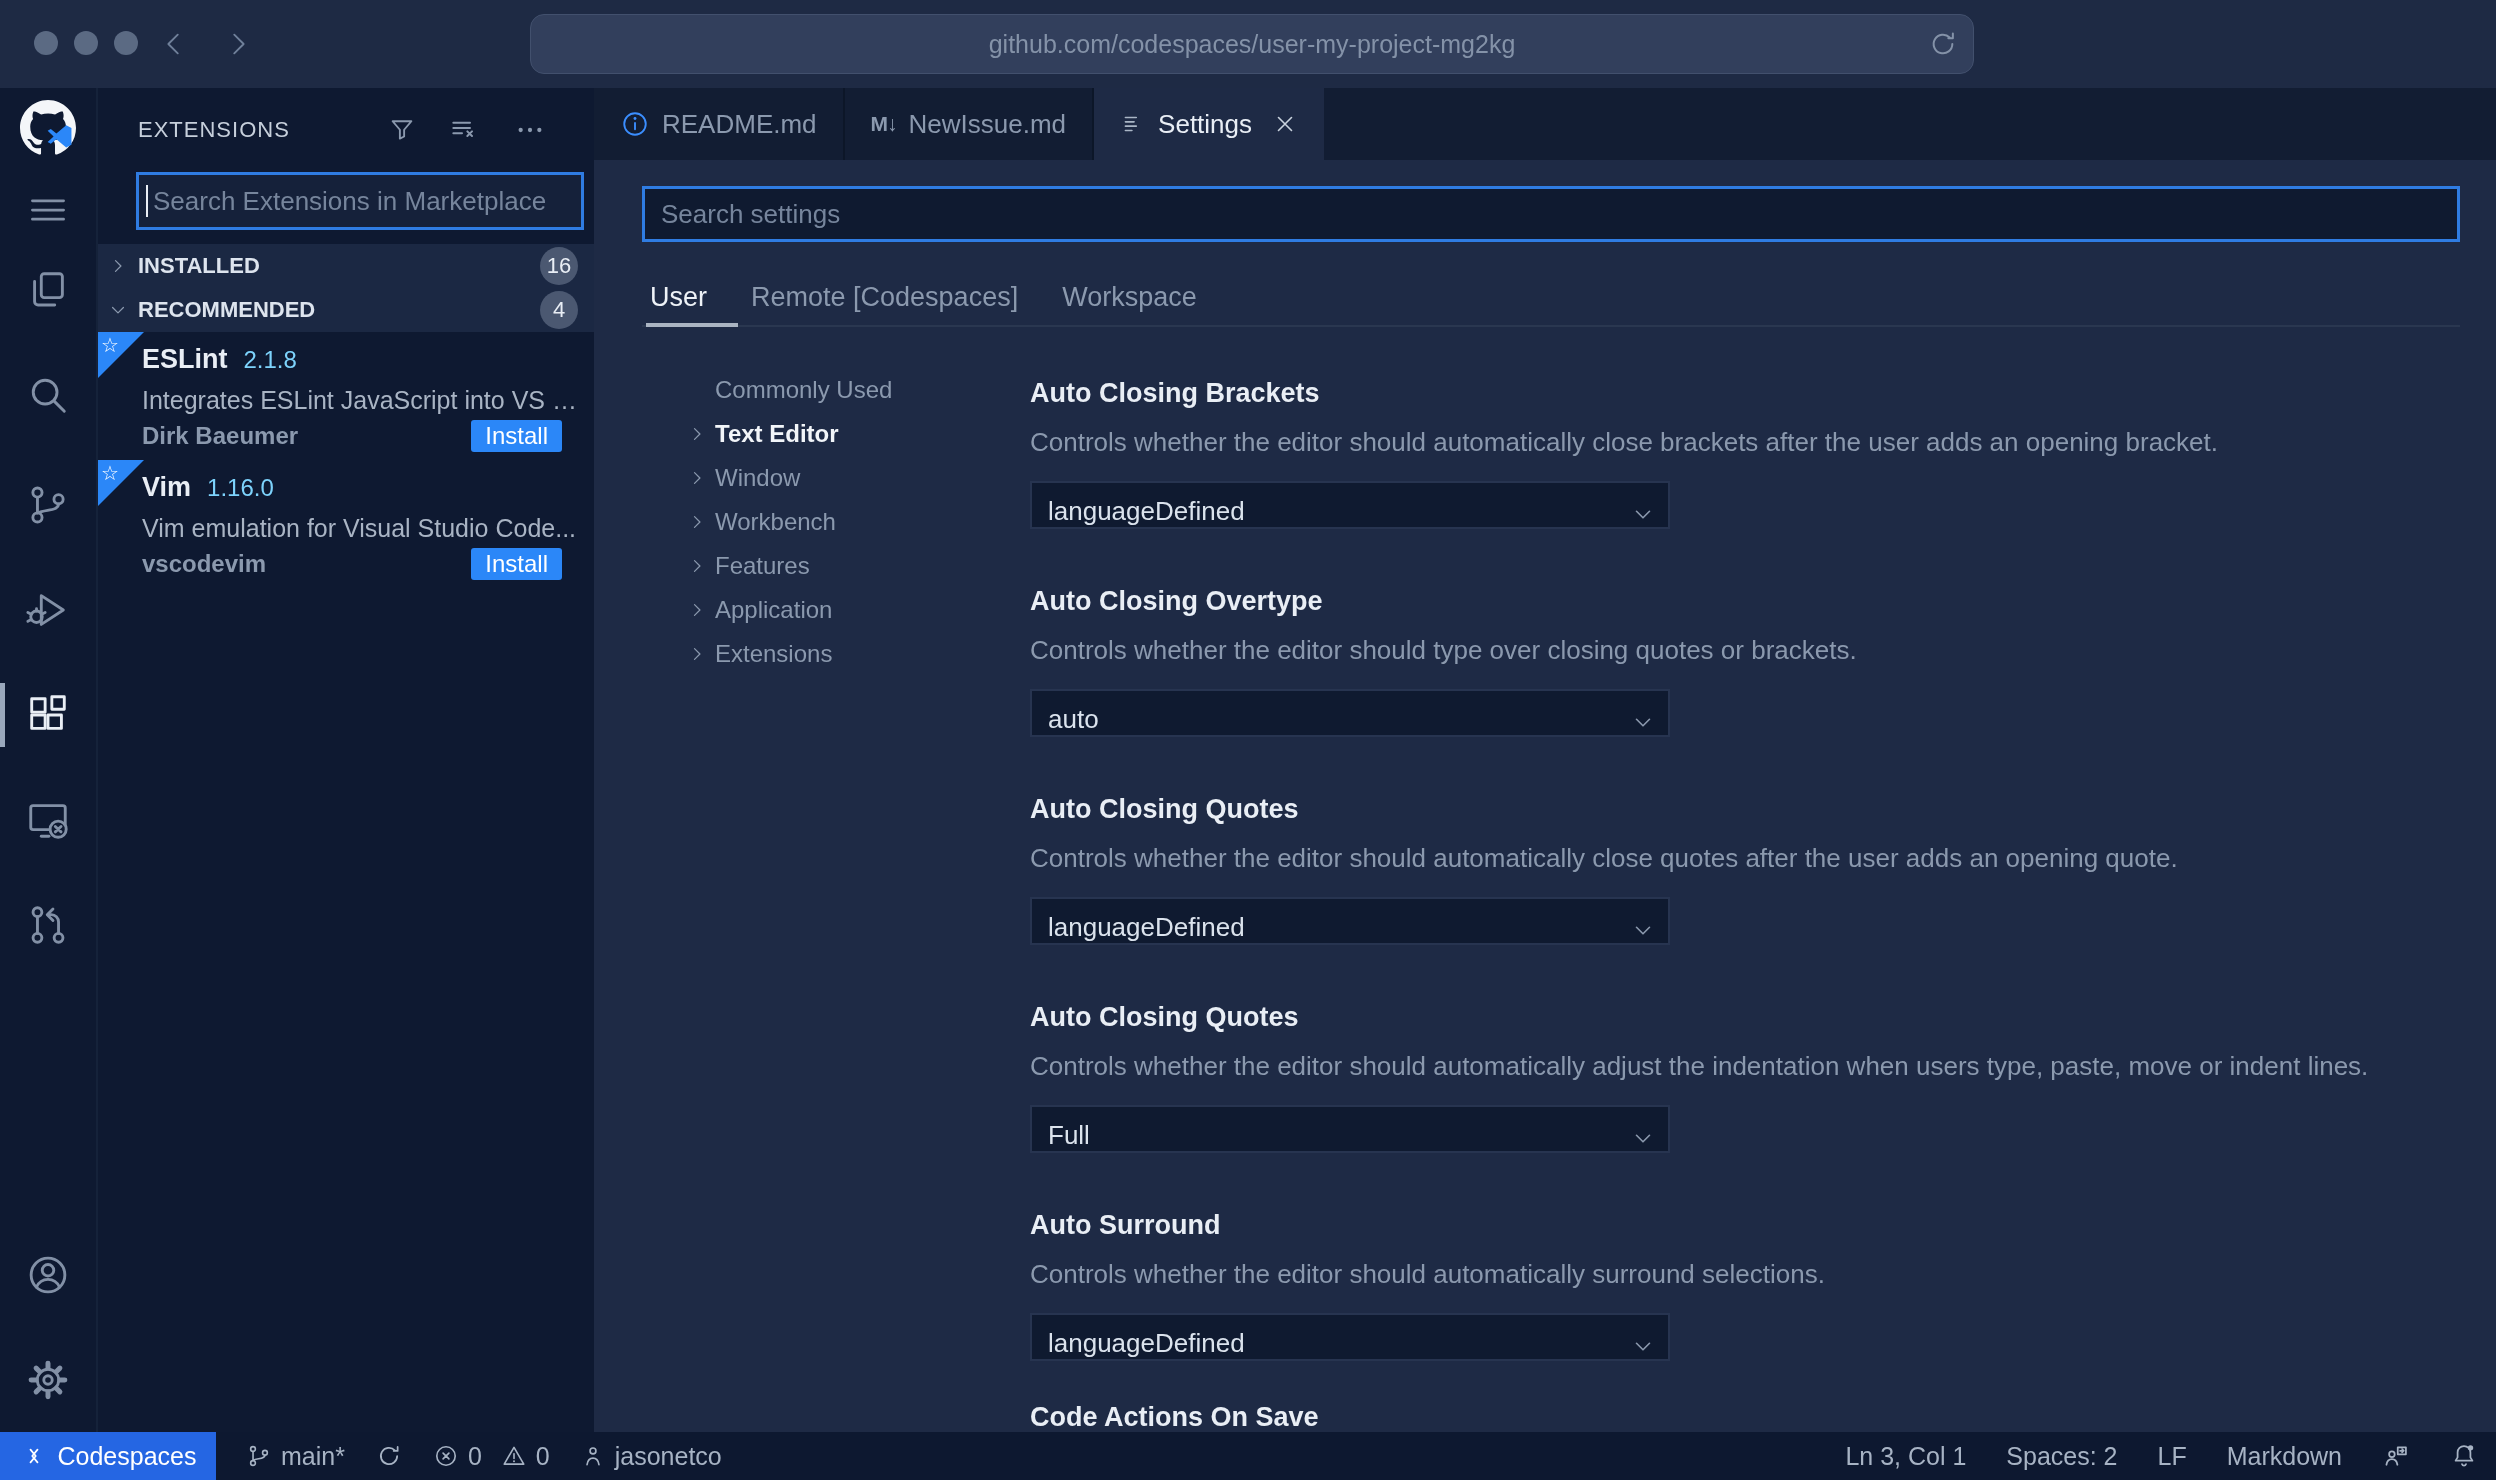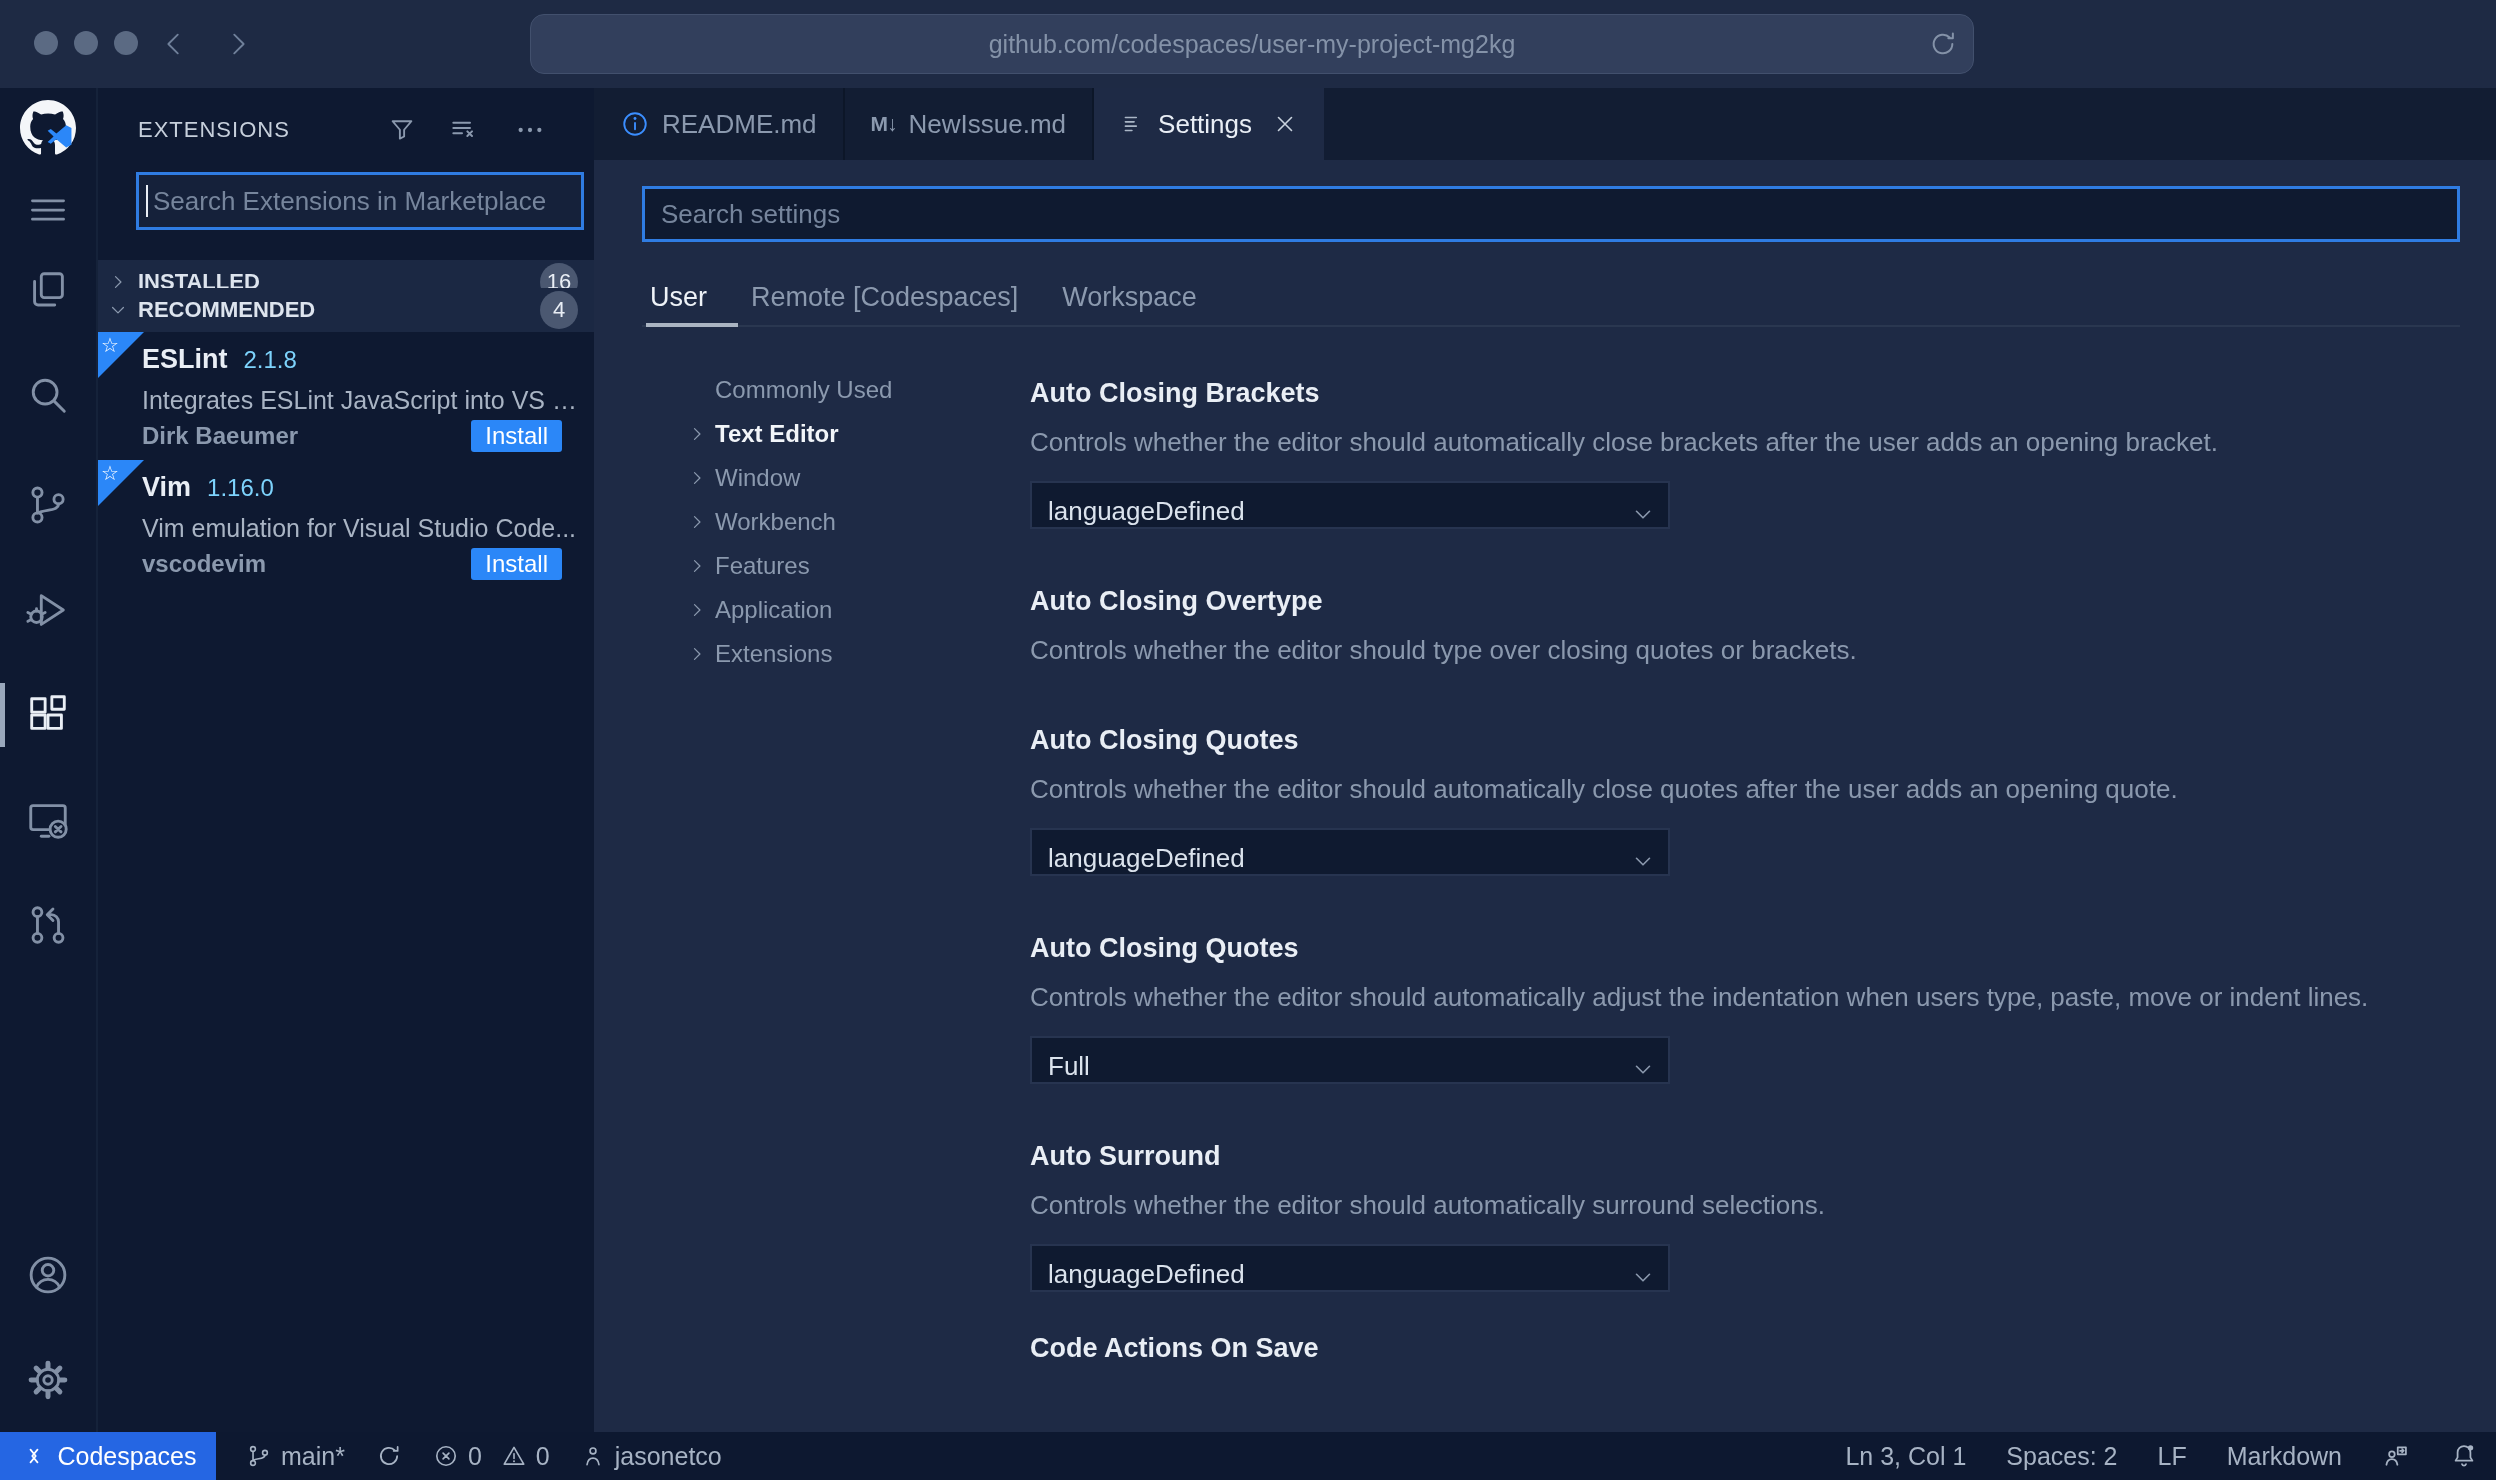--- a/index.html
+++ b/index.html
@@ -227,21 +227,21 @@
         <svg width="32" height="32" viewBox="0 0 24 24" fill="currentColor">
             <circle cx="5" cy="12" r="1.6"></circle>
             <circle cx="12" cy="12" r="1.6"></circle>
             <circle cx="19" cy="12" r="1.6"></circle>
           </svg>
       </div>
 
       <input class="sb-search" placeholder="Search Extensions in Marketplace" style="">
       <div class="caret"></div>
 
-      <div class="section" style="top:172px">
+      <div class="section" style="top:156px">
         <svg class="sic chev" viewBox="0 0 24 24">
             <path d="M9 5.5l6.5 6.5L9 18.5"></path>
           </svg>
         <span class="slabel">INSTALLED</span>
         <span class="badge">16</span>
       </div>
       <div class="section" style="top:200px">
         <svg class="sic chev" viewBox="0 0 24 24">
             <path d="M5.5 9l6.5 6.5L18.5 9"></path>
           </svg>
@@ -368,20 +368,26 @@
             <div class="select">
               <span class="select-value">languageDefined</span>
               <svg class="sic select-chev" viewBox="0 0 24 24">
                   <path d="M6 9.5l6 6 6-6"></path>
                 </svg>
             </div>
           </div>
           <div class="set-item">
             <div class="set-title">Auto Closing Overtype</div>
             <div class="set-desc">Controls whether the editor should type over closing quotes or brackets.</div>
+            <div class="select">
+              <span class="select-value">auto</span>
+              <svg class="sic select-chev" viewBox="0 0 24 24">
+                  <path d="M6 9.5l6 6 6-6"></path>
+                </svg>
+            </div>
           </div>
           <div class="set-item">
             <div class="set-title">Auto Closing Quotes</div>
             <div class="set-desc">Controls whether the editor should automatically close quotes after the user adds an opening quote.</div>
             <div class="select">
               <span class="select-value">languageDefined</span>
               <svg class="sic select-chev" viewBox="0 0 24 24">
                   <path d="M6 9.5l6 6 6-6"></path>
                 </svg>
             </div>

